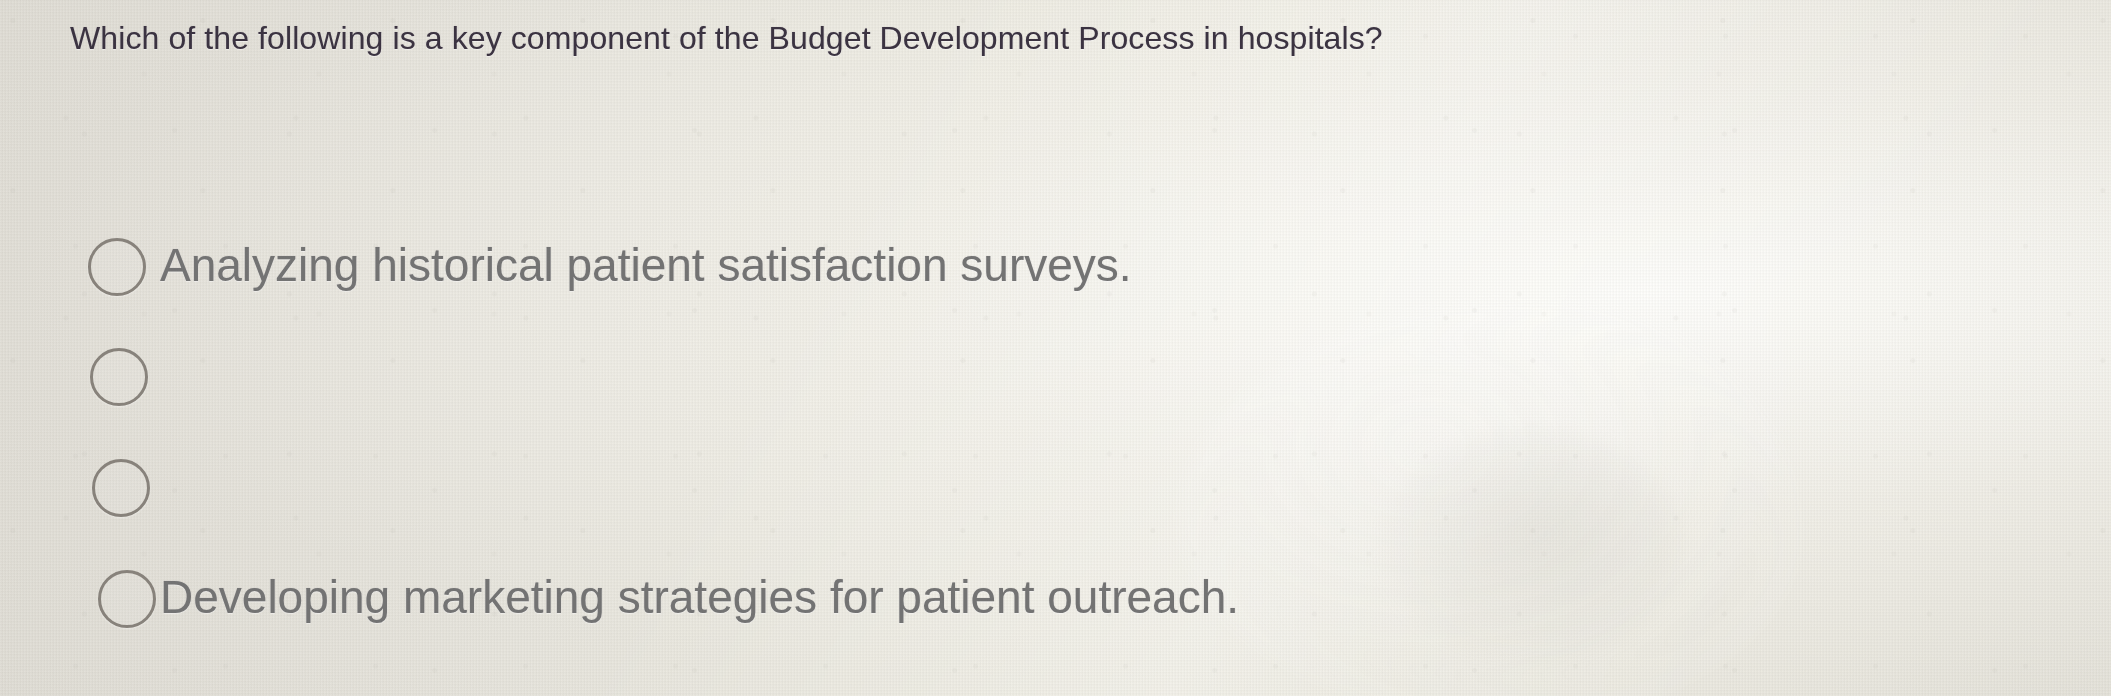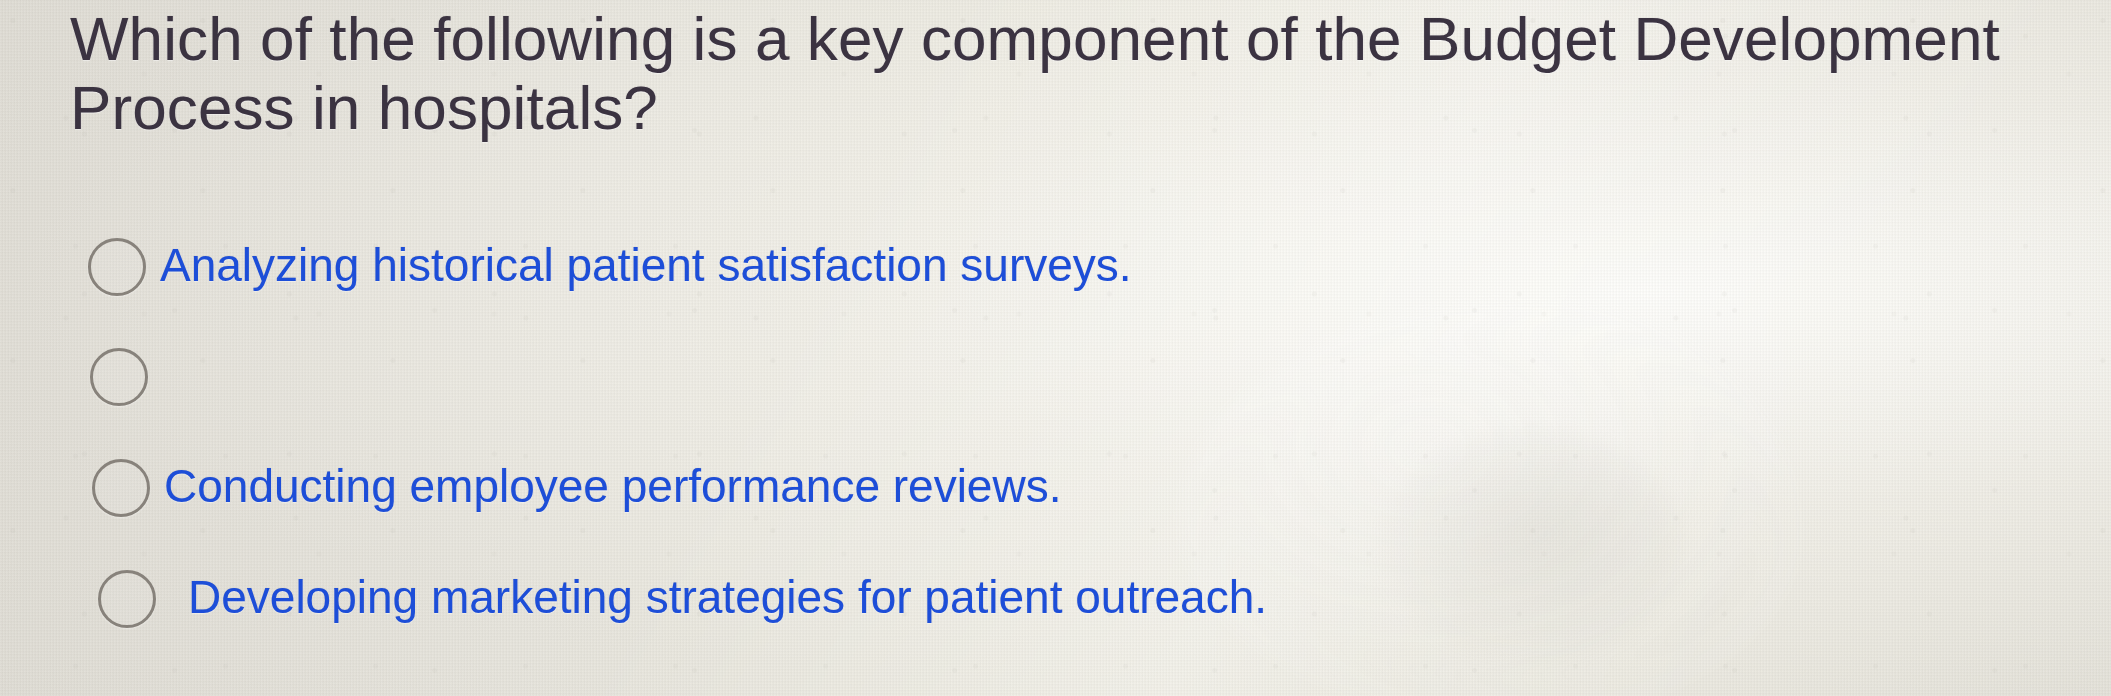--- a/index.html
+++ b/index.html
@@ -131,21 +131,21 @@
     position: absolute;
     inset: 0;
     z-index: 5;
   }
 
   .q-text {
     position: absolute;
     left: 70px;
     top: 4px;
     width: 1990px;
-    font-size: 62px;
+    font-size: 32px;
     line-height: 69px;
     letter-spacing: 0.1px;
     color: #3b3341;
     text-shadow: 0 1px 1px rgba(255,255,255,0.55), 0 0 1px rgba(70,62,76,0.35);
   }
 
   .options {
     position: absolute;
     left: 0;
     top: 228px;
@@ -167,37 +167,37 @@
     box-sizing: border-box;
     background: rgba(255,255,255,0.06);
     box-shadow: 0 1px 2px rgba(255,255,255,0.45);
     opacity: 0.88;
   }
 
   .opt-label {
     position: absolute;
     font-size: 46px;
     line-height: 58px;
-    color: #1d4ed8;
+    color: #737373;
     white-space: nowrap;
     text-shadow: 0 1px 1px rgba(255,255,255,0.5), 0 0 1px rgba(70,62,76,0.3);
   }
 
   
   #row-0 .radio     { left: 88px;  top: 10px; }
   #row-0 .opt-label { left: 160px; top: 8px;  }
 
   #row-1 .radio     { left: 90px;  top: 10px; }
   #row-1 .opt-label { left: 162px; top: 8px;  }
 
   #row-2 .radio     { left: 92px;  top: 11px; }
   #row-2 .opt-label { left: 164px; top: 9px;  }
 
   #row-3 .radio     { left: 98px;  top: 12px; }
-  #row-3 .opt-label { left: 188px; top: 10px; }
+  #row-3 .opt-label { left: 160px; top: 10px; }
 
   
   #content { filter: blur(0.32px); }
 </style>
 </head>
 <body>
 
 <div id="stage">
 
   <div id="bg-base"></div>
@@ -219,21 +219,20 @@
         <span class="radio"></span>
         <span class="opt-label">Analyzing historical patient satisfaction surveys.</span>
       </div>
 
       <div class="option-row" id="row-1">
         <span class="radio"></span>
       </div>
 
       <div class="option-row" id="row-2">
         <span class="radio"></span>
-        <span class="opt-label">Conducting employee performance reviews.</span>
       </div>
 
       <div class="option-row" id="row-3">
         <span class="radio"></span>
         <span class="opt-label">Developing marketing strategies for patient outreach.</span>
       </div>
 
     </div>
   </div>
 </div>

